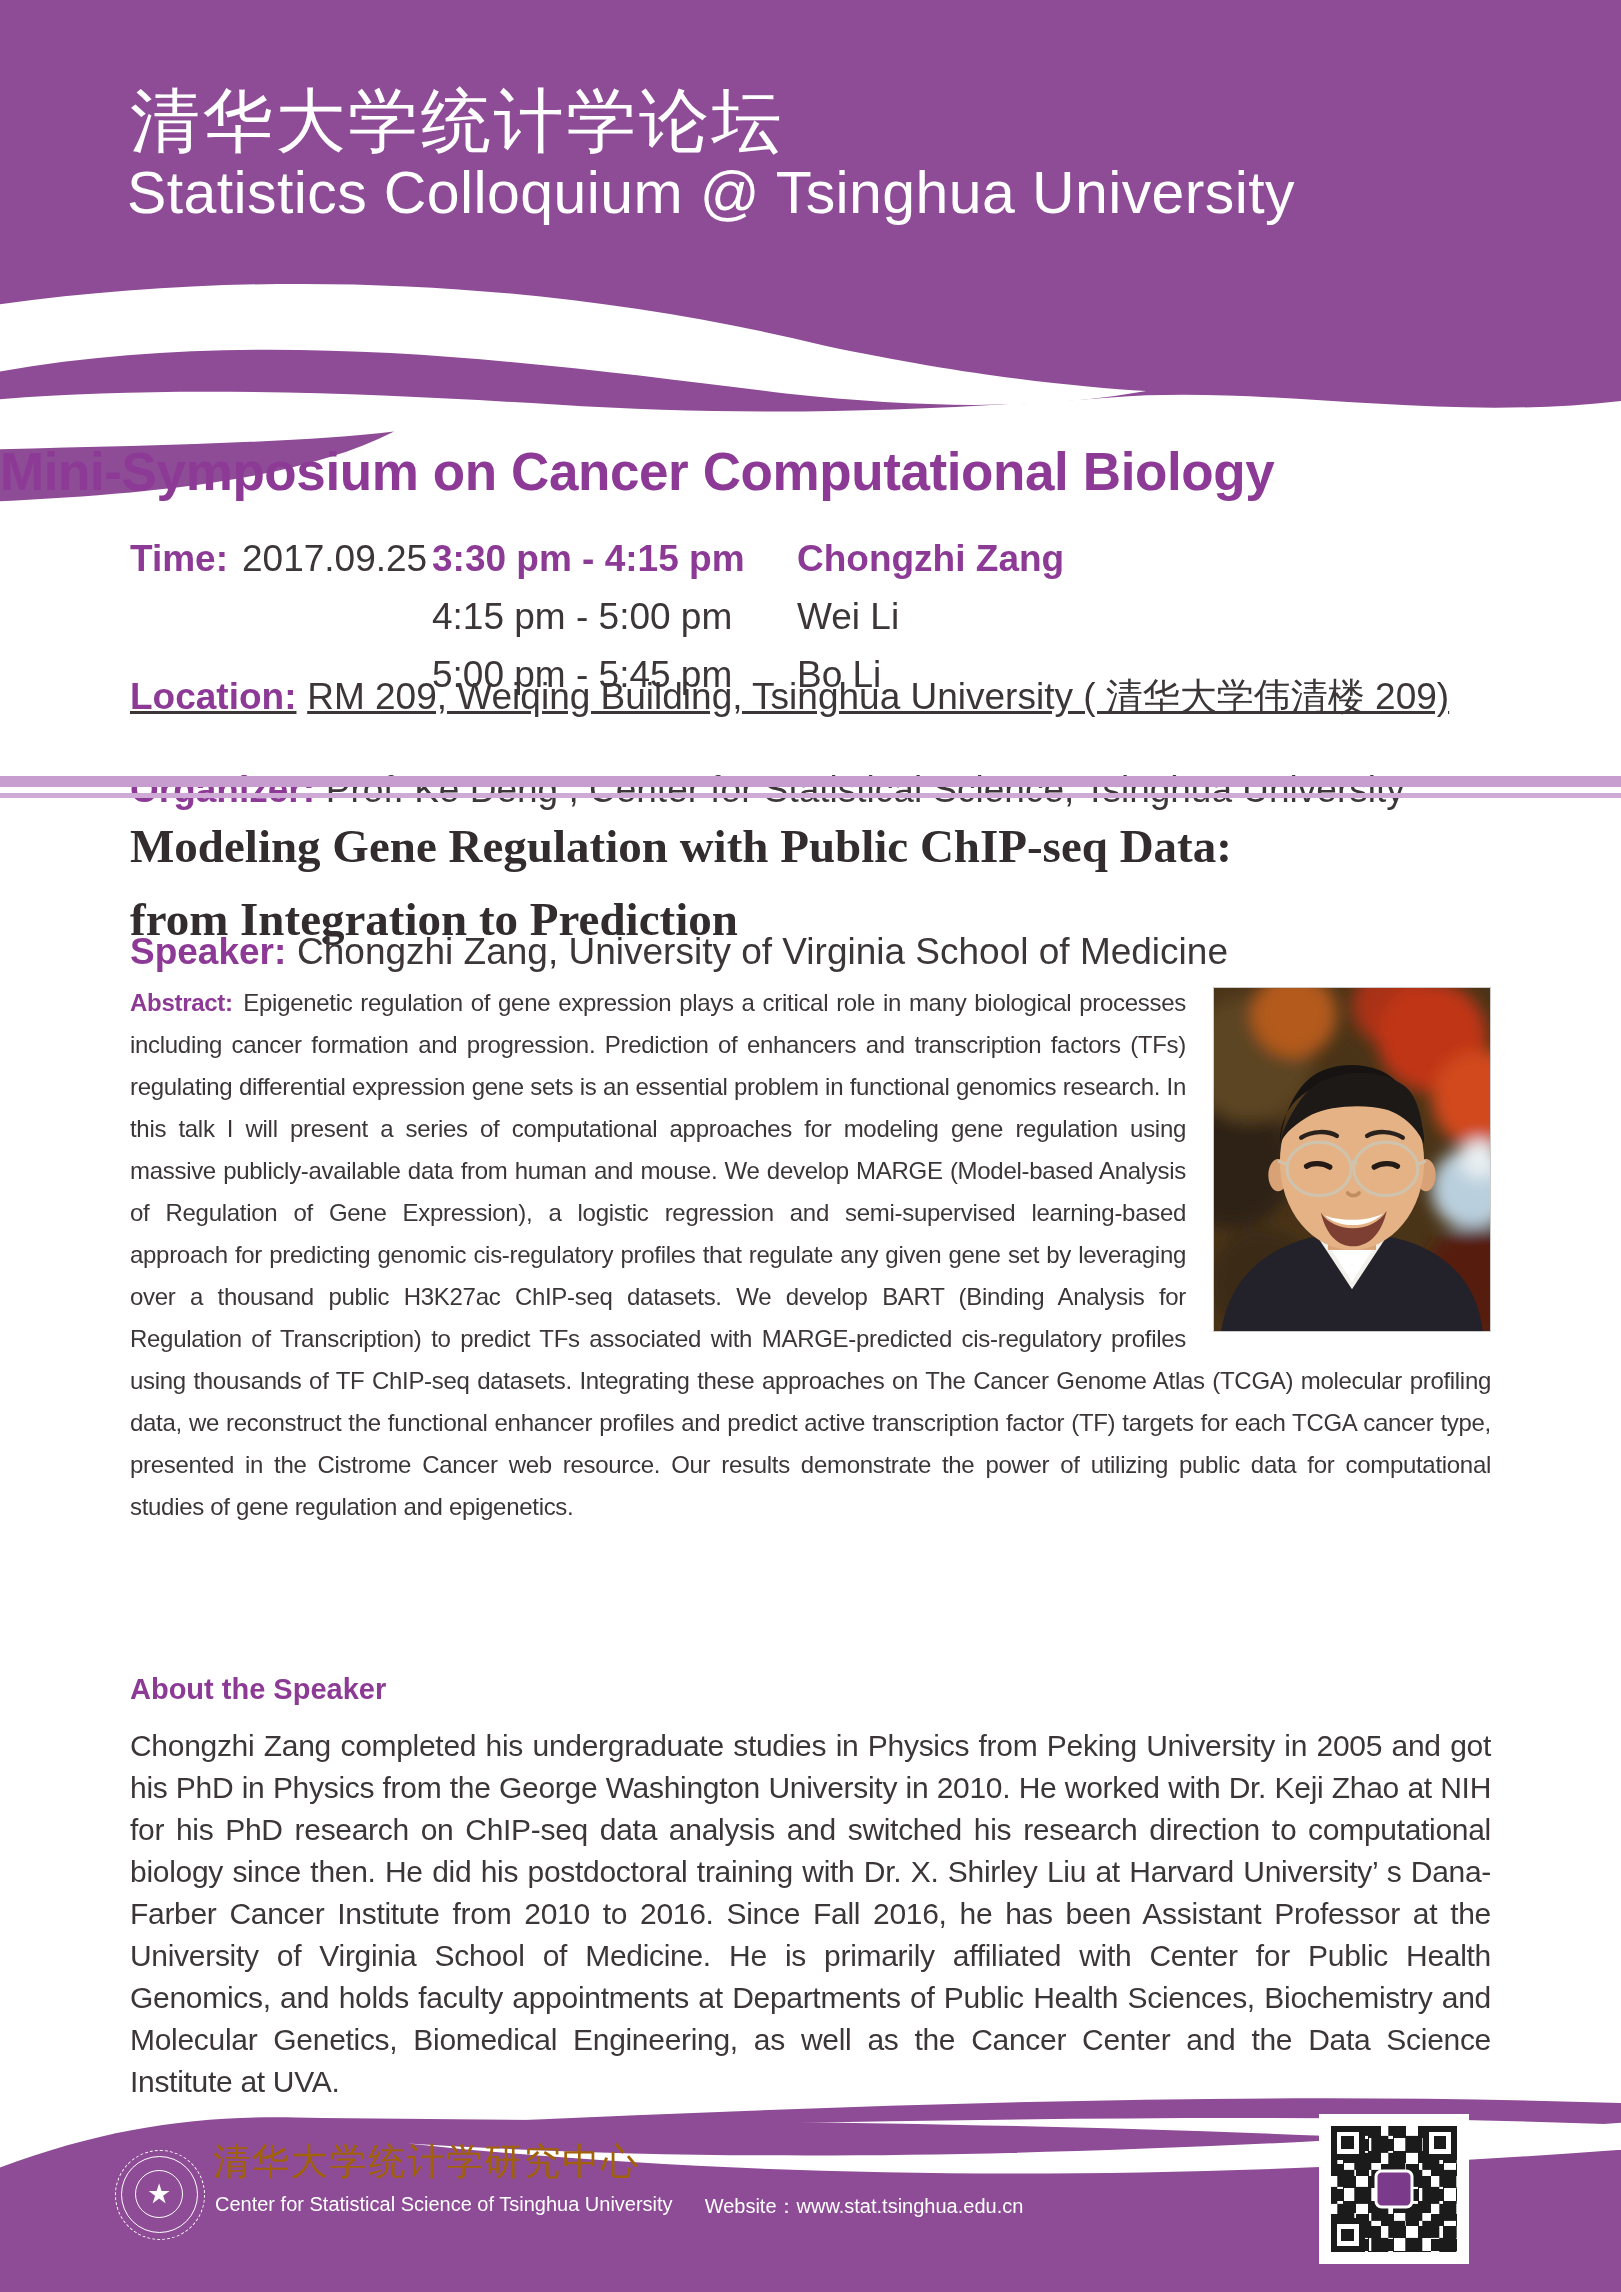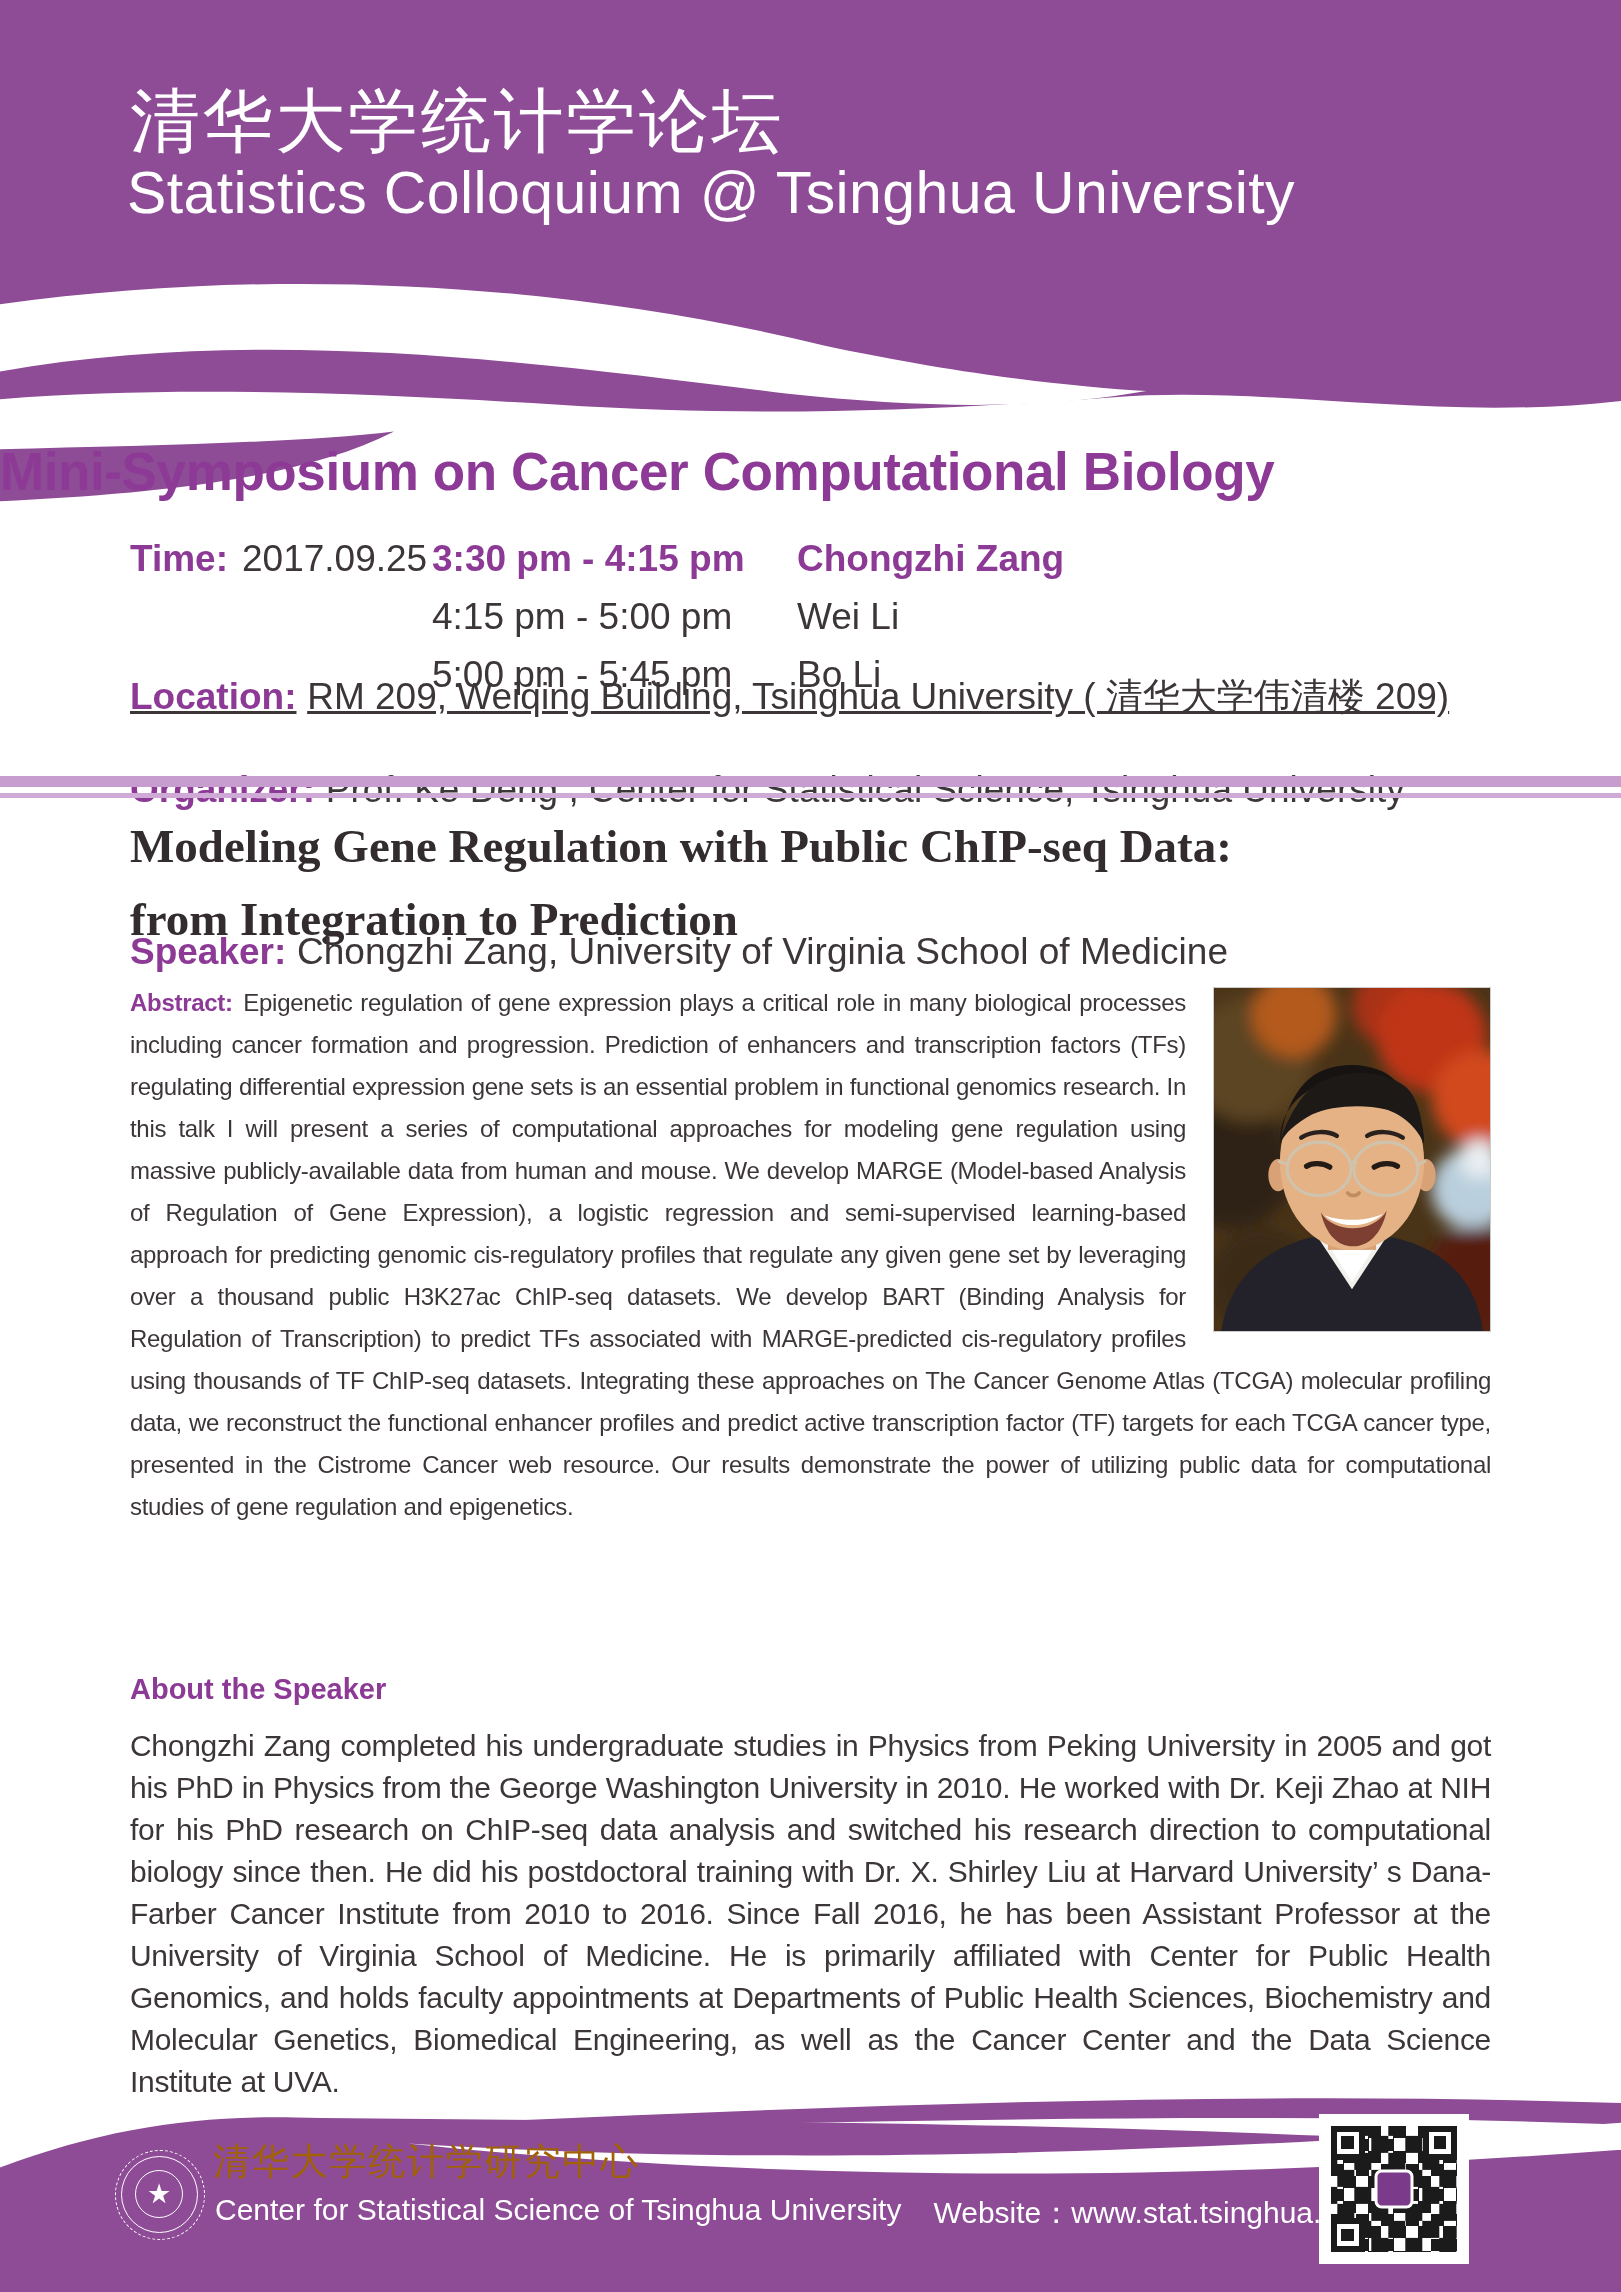--- a/index.html
+++ b/index.html
@@ -57,21 +57,21 @@
   #footer-wave { position:absolute; top:0; left:0; width:1621px; height:215px; }
   #seal { position:absolute; left:115px; top:72px; width:90px; height:90px;
     border:1.8px dashed #ffffff; border-radius:50%; }
   #seal-ring { position:absolute; left:4.5px; top:4.5px; width:77px; height:77px;
     border:1.8px solid #ffffff; border-radius:50%; }
   #seal-inner { position:absolute; left:19px; top:19px; width:48px; height:48px;
     border:1.8px solid #ffffff; border-radius:50%;
     display:flex; align-items:center; justify-content:center;
     color:#ffffff; font-size:27px; line-height:1; }
   #footer-org-zh { position:absolute; left:213px; top:59px; font-size:37px; color:#a16207; letter-spacing:1.8px; }
-  #footer-org-row { position:absolute; left:215px; top:115px; font-size:30px; color:#ffffff;
+  #footer-org-row { position:absolute; left:215px; top:115px; font-size:20px; color:#ffffff;
     display:flex; gap:32px; white-space:nowrap; font-weight:300; }
 
   
   #qr-card { position:absolute; left:1319px; top:36px; width:150px; height:150px;
     background:#ffffff; padding:11.6px; }
   #qr-grid { position:relative; width:100%; height:100%;
     background:
       repeating-conic-gradient(#1b1b1b 0% 25%, transparent 0% 50%) 0px 0px / 25px 25px,
       repeating-conic-gradient(transparent 0% 25%, #1b1b1b 0% 50%) 6.3px 9.9px / 34px 34px;
     background-color:#ffffff; }

